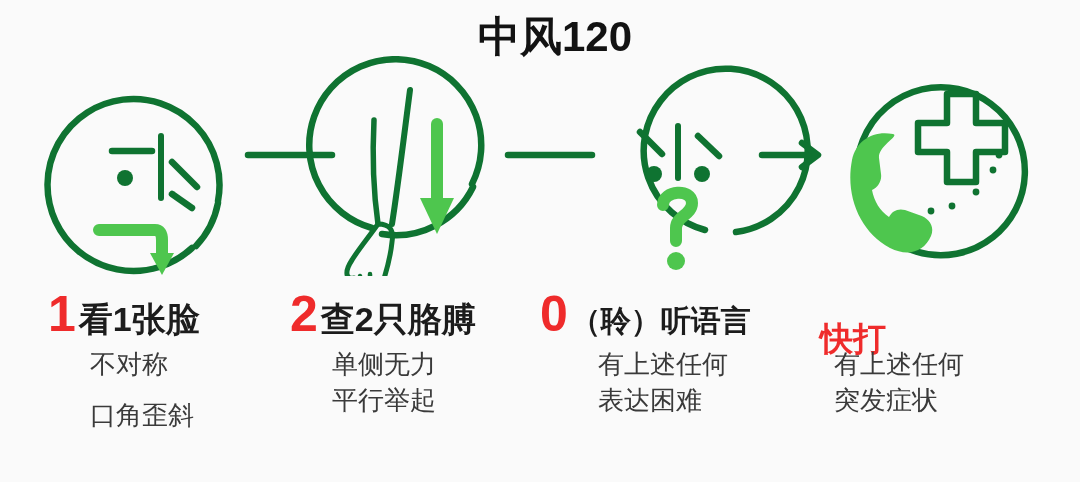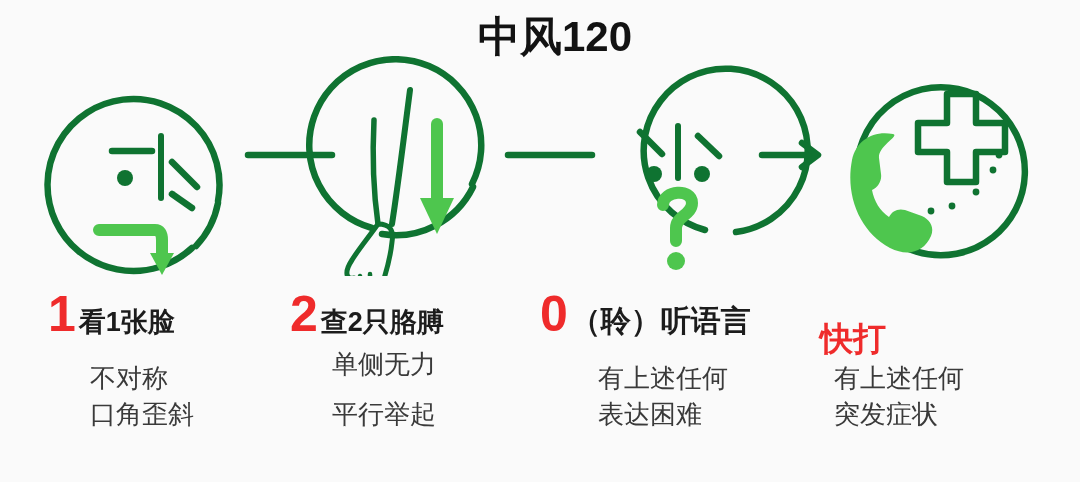--- a/index.html
+++ b/index.html
@@ -73,42 +73,41 @@
   }
   .headline .num {
     color: #ef2b2b;
     font-weight: bold;
     font-size: 50px;
     line-height: 52px;
   }
   .headline .txt {
     color: #1c1c1c;
     font-weight: bold;
-    font-size: 27px;
+    font-size: 34px;
     line-height: 40px;
     margin-left: 3px;
   }
   
   .col-3 .headline .txt { font-size: 30px; }
 
   
   .col-4 .headline { align-items: baseline; }
   .col-4 .headline .txt {
     color: #ef2b2b;
     font-size: 33px;
     margin-left: 0;
     margin-top: 31px;
   }
   .col-4 .headline .num {
     font-size: 50px;
     margin-left: 2px;
   }
 
   .subline {
-    margin-top: 14px;
     color: #3a3a3a;
     font-size: 26px;
     line-height: 36px;
     white-space: nowrap;
   }
   .col-1 .subline, .col-2 .subline { margin-left: 42px; }
   .col-3 .subline { margin-left: 58px; }
   .col-4 .subline { margin-left: 14px; }
 </style>
 </head>
@@ -221,21 +220,21 @@
   </div>
 
   <div class="columns">
 
     <div class="col col-1">
       <div class="headline">
         <span class="num">1</span>
         <span class="txt">看1张脸</span>
       </div>
       <div class="subline">不对称</div>
-      <div class="subline" style="margin-top:0">口角歪斜</div>
+      <div class="subline" style="margin-top:15px">口角歪斜</div>
     </div>
 
     <div class="col col-2">
       <div class="headline">
         <span class="num">2</span>
         <span class="txt">查2只胳膊</span>
       </div>
       <div class="subline" style="margin-top:0">单侧无力</div>
       <div class="subline">平行举起</div>
     </div>

